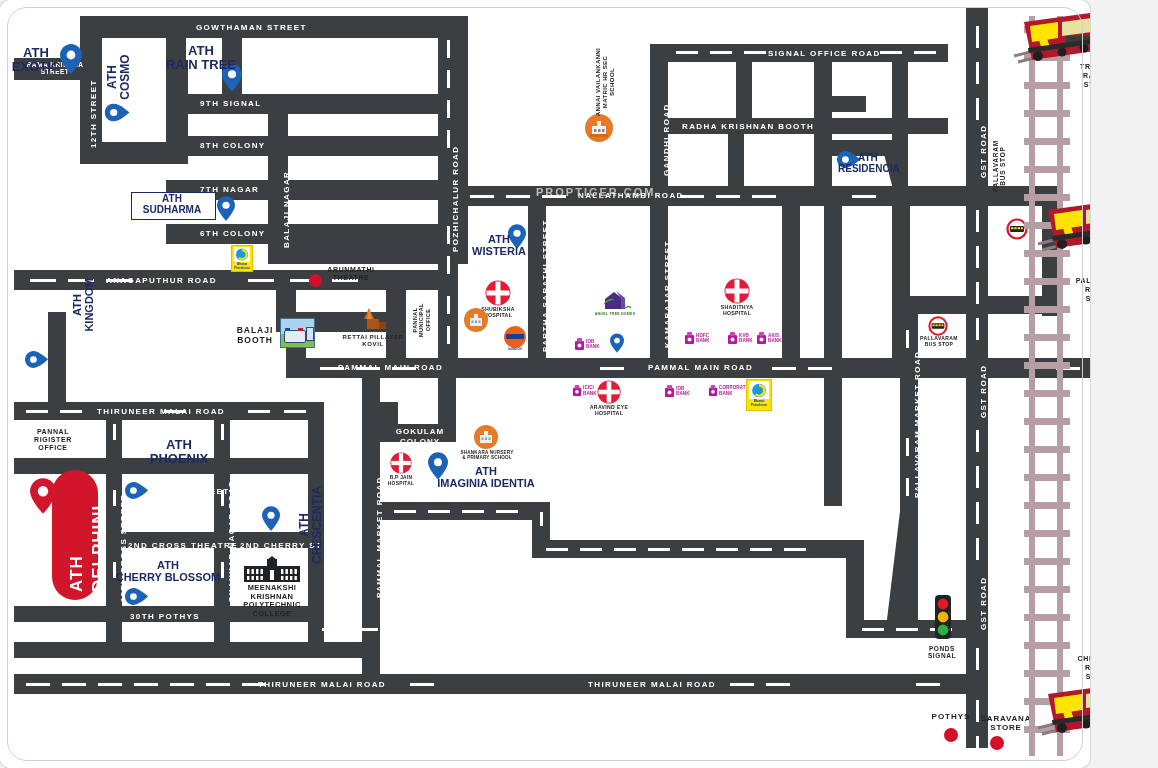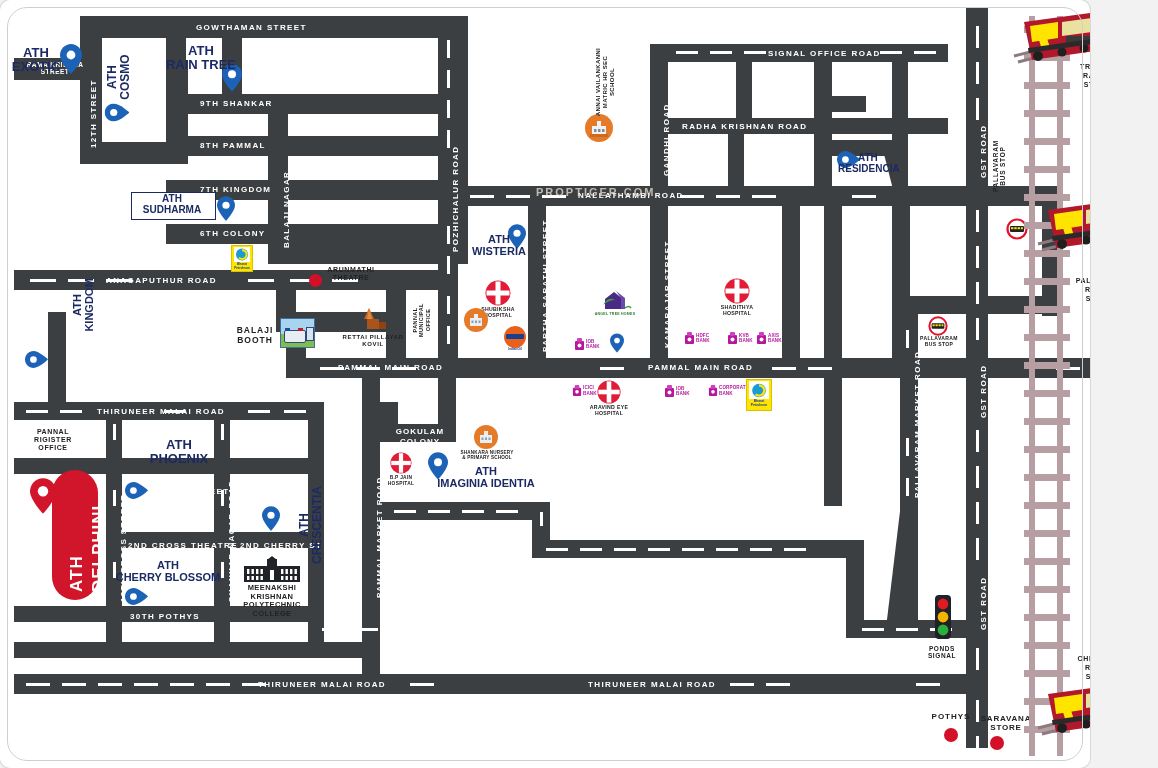--- a/index.html
+++ b/index.html
@@ -247,29 +247,29 @@
     <div class="dashv" style="left:221px;top:490px;height:16px;"></div>
     <div class="dashv" style="left:221px;top:562px;height:16px;"></div>
     <div class="dashv" style="left:906px;top:330px;height:18px;"></div>
     <div class="dashv" style="left:906px;top:438px;height:18px;"></div>
     <div class="dashv" style="left:906px;top:478px;height:18px;"></div>
     <div class="dashv" style="left:540px;top:512px;height:14px;"></div>
 
     <div class="rlabel" style="left:196px;top:23px;">GOWTHAMAN STREET</div>
     <div class="rlabel small" style="left:22px;top:61px;width:66px;white-space:normal;text-align:center;line-height:1.1;letter-spacing:.5px;"><span>RAMA KRISHNA STREET</span></div>
     <div class="rlabel" style="left:89px;top:148px;transform:rotate(-90deg);transform-origin:0 0;">12TH STREET</div>
-    <div class="rlabel" style="left:200px;top:99px;">9TH SHANKAR</div>
-    <div class="rlabel" style="left:200px;top:141px;">8TH PAMMAL</div>
-    <div class="rlabel" style="left:200px;top:185px;">7TH KINGDOM</div>
+    <div class="rlabel" style="left:200px;top:99px;">9TH SIGNAL</div>
+    <div class="rlabel" style="left:200px;top:141px;">8TH COLONY</div>
+    <div class="rlabel" style="left:200px;top:185px;">7TH NAGAR</div>
     <div class="rlabel" style="left:200px;top:229px;">6TH COLONY</div>
     <div class="rlabel" style="left:282px;top:248px;transform:rotate(-90deg);transform-origin:0 0;">BALAJI NAGAR</div>
     <div class="rlabel" style="left:451px;top:252px;transform:rotate(-90deg);transform-origin:0 0;">POZHICHALUR ROAD</div>
     <div class="rlabel" style="left:578px;top:191px;">NALLATHAMBI ROAD</div>
     <div class="rlabel" style="left:768px;top:49px;">SIGNAL OFFICE ROAD</div>
-    <div class="rlabel" style="left:682px;top:122px;">RADHA KRISHNAN ROAD</div>
+    <div class="rlabel" style="left:682px;top:122px;">RADHA KRISHNAN BOOTH</div>
     <div class="rlabel" style="left:662px;top:176px;transform:rotate(-90deg);transform-origin:0 0;">GANDHI ROAD</div>
     <div class="rlabel" style="left:979px;top:178px;transform:rotate(-90deg);transform-origin:0 0;">GST ROAD</div>
     <div class="rlabel" style="left:979px;top:418px;transform:rotate(-90deg);transform-origin:0 0;">GST ROAD</div>
     <div class="rlabel" style="left:979px;top:630px;transform:rotate(-90deg);transform-origin:0 0;">GST ROAD</div>
     <div class="rlabel" style="left:541px;top:352px;transform:rotate(-90deg);transform-origin:0 0;">PARTHA SARATHI STREET</div>
     <div class="rlabel" style="left:663px;top:348px;transform:rotate(-90deg);transform-origin:0 0;">KAMARAJAR STREET</div>
     <div class="rlabel" style="left:106px;top:276px;">ANAGAPUTHUR ROAD</div>
     <div class="rlabel" style="left:338px;top:363px;">PAMMAL MAIN ROAD</div>
     <div class="rlabel" style="left:648px;top:363px;">PAMMAL MAIN ROAD</div>
     <div class="rlabel" style="left:375px;top:598px;transform:rotate(-90deg);transform-origin:0 0;">PAMMAL MARKET ROAD</div>

